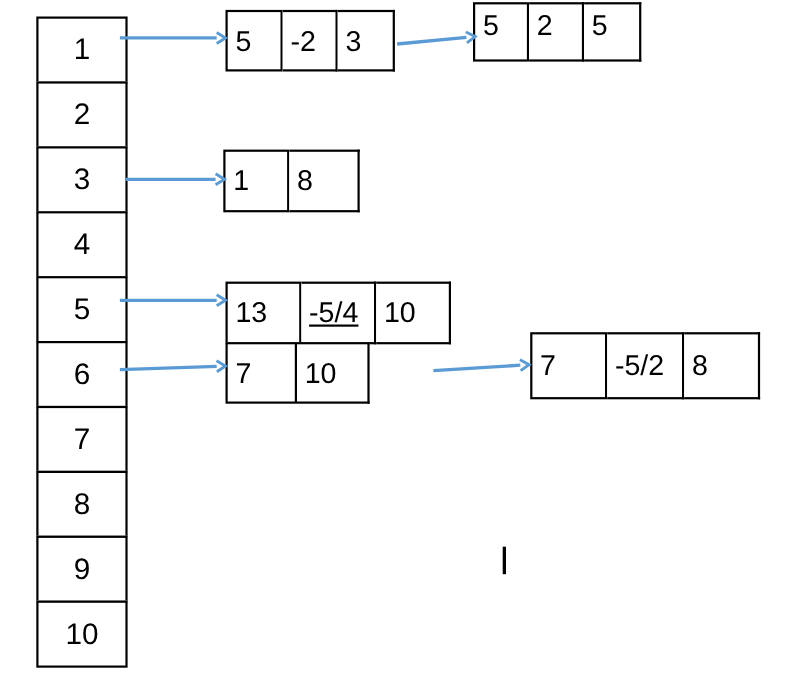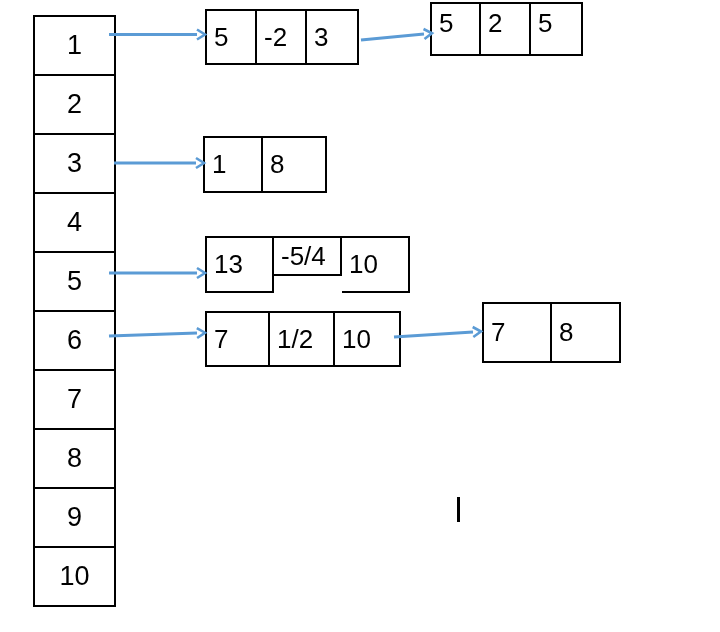--- a/index.html
+++ b/index.html
@@ -111,46 +111,46 @@
 
   <div class="node" style="left:203px; top:136px;">
     <div class="ncell" style="width:60px; height:57px;">
         <span>1</span>
       </div>
     <div class="ncell" style="width:64px; height:57px;">
         <span>8</span>
       </div>
   </div>
 
-  <div class="node" style="left:205px; top:236px;">
+  <div class="node" style="left:205px; top:256px;">
     <div class="ncell" style="width:69px; height:57px;">
         <span>13</span>
       </div>
-    <div class="ncell" style="width:68px; height:40px;">
+    <div class="ncell" style="width:68px; height:57px;text-decoration:underline;">
         <span>-5/4</span>
       </div>
     <div class="ncell" style="width:68px; height:57px;">
         <span>10</span>
       </div>
   </div>
 
   <div class="node" style="left:205px; top:311px;">
     <div class="ncell" style="width:65px; height:56px;">
         <span>7</span>
       </div>
-    <div class="ncell" style="width:65px; height:56px;">
-        <span>1/2</span>
-      </div>
     <div class="ncell" style="width:66px; height:56px;">
         <span>10</span>
       </div>
   </div>
   <div class="node" style="left:482px; top:302px;">
     <div class="ncell" style="width:70px; height:61px;">
         <span>7</span>
+      </div>
+    <div class="ncell" style="width:70px; height:61px;">
+        <span>-5/2</span>
       </div>
     <div class="ncell" style="width:69px; height:61px;">
         <span>8</span>
       </div>
   </div>
 
   <svg class="arrows" width="720" height="632" viewBox="0 0 720 632">
     <defs>
       <marker id="ah" markerWidth="14" markerHeight="14" refX="2" refY="7" orient="auto" markerUnits="userSpaceOnUse">
         <path class="arrow-head" d="M2,2 L10,7 L2,12"></path>

